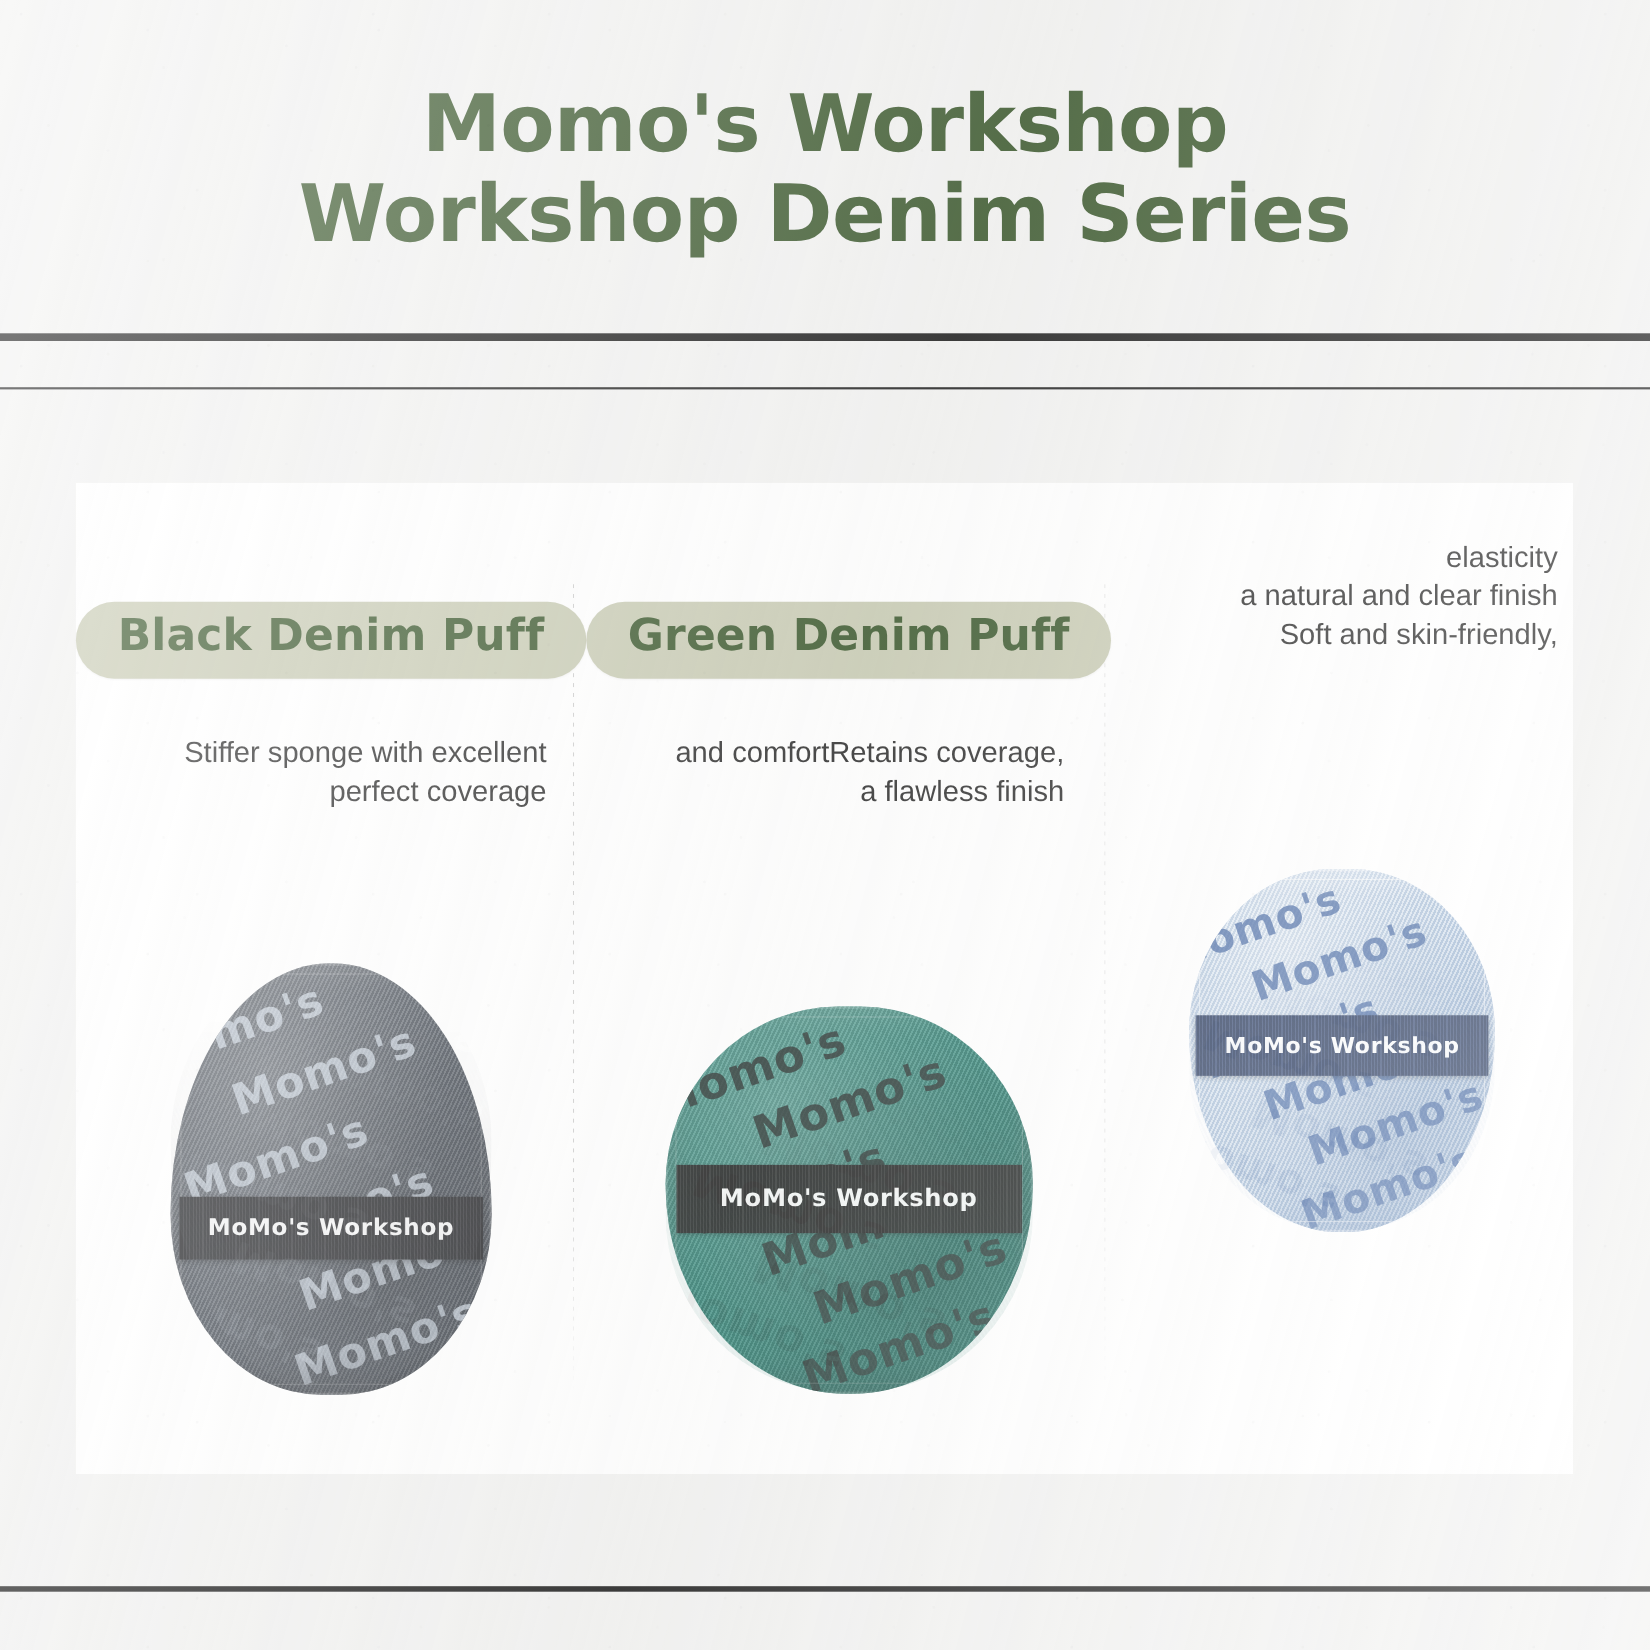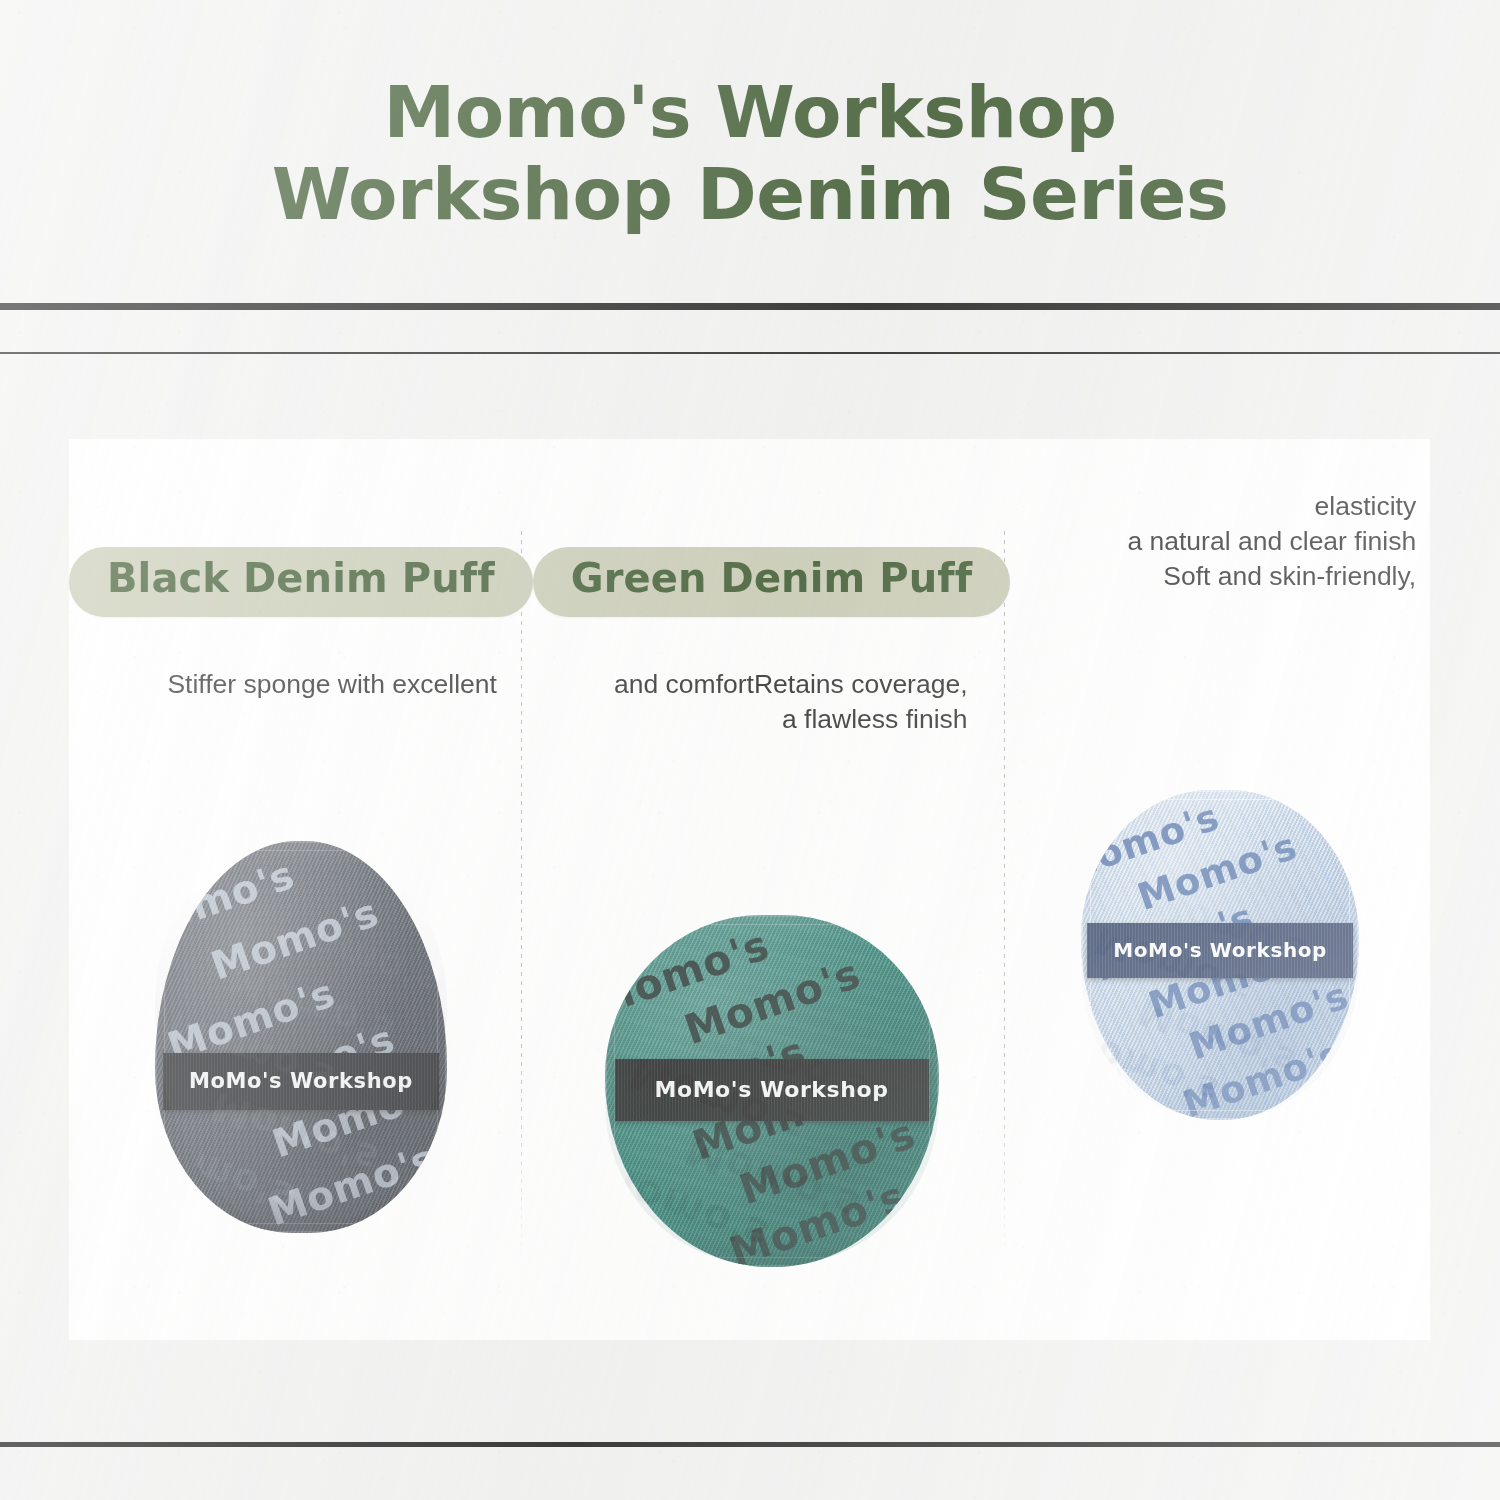--- a/index.html
+++ b/index.html
@@ -344,20 +344,21 @@
 <div class="card">
   <div class="divider d1"></div>
   <div class="divider d2"></div>
 
   <div class="columns">
 
     <div class="col">
       <div class="badge">Black Denim Puff</div>
       <div class="desc">
         <span class="l">Stiffer sponge with excellent</span>
+        <span class="l">perfect coverage</span>
       </div>
       <div class="stage">
 
         <div class="puff-wrap black">
           <div class="puff black">
             <div class="weave"></div>
             <div class="marks">
               <span class="row">Momo's</span>
               <span class="row">Momo's</span>
               <span class="row">Momo's</span>

